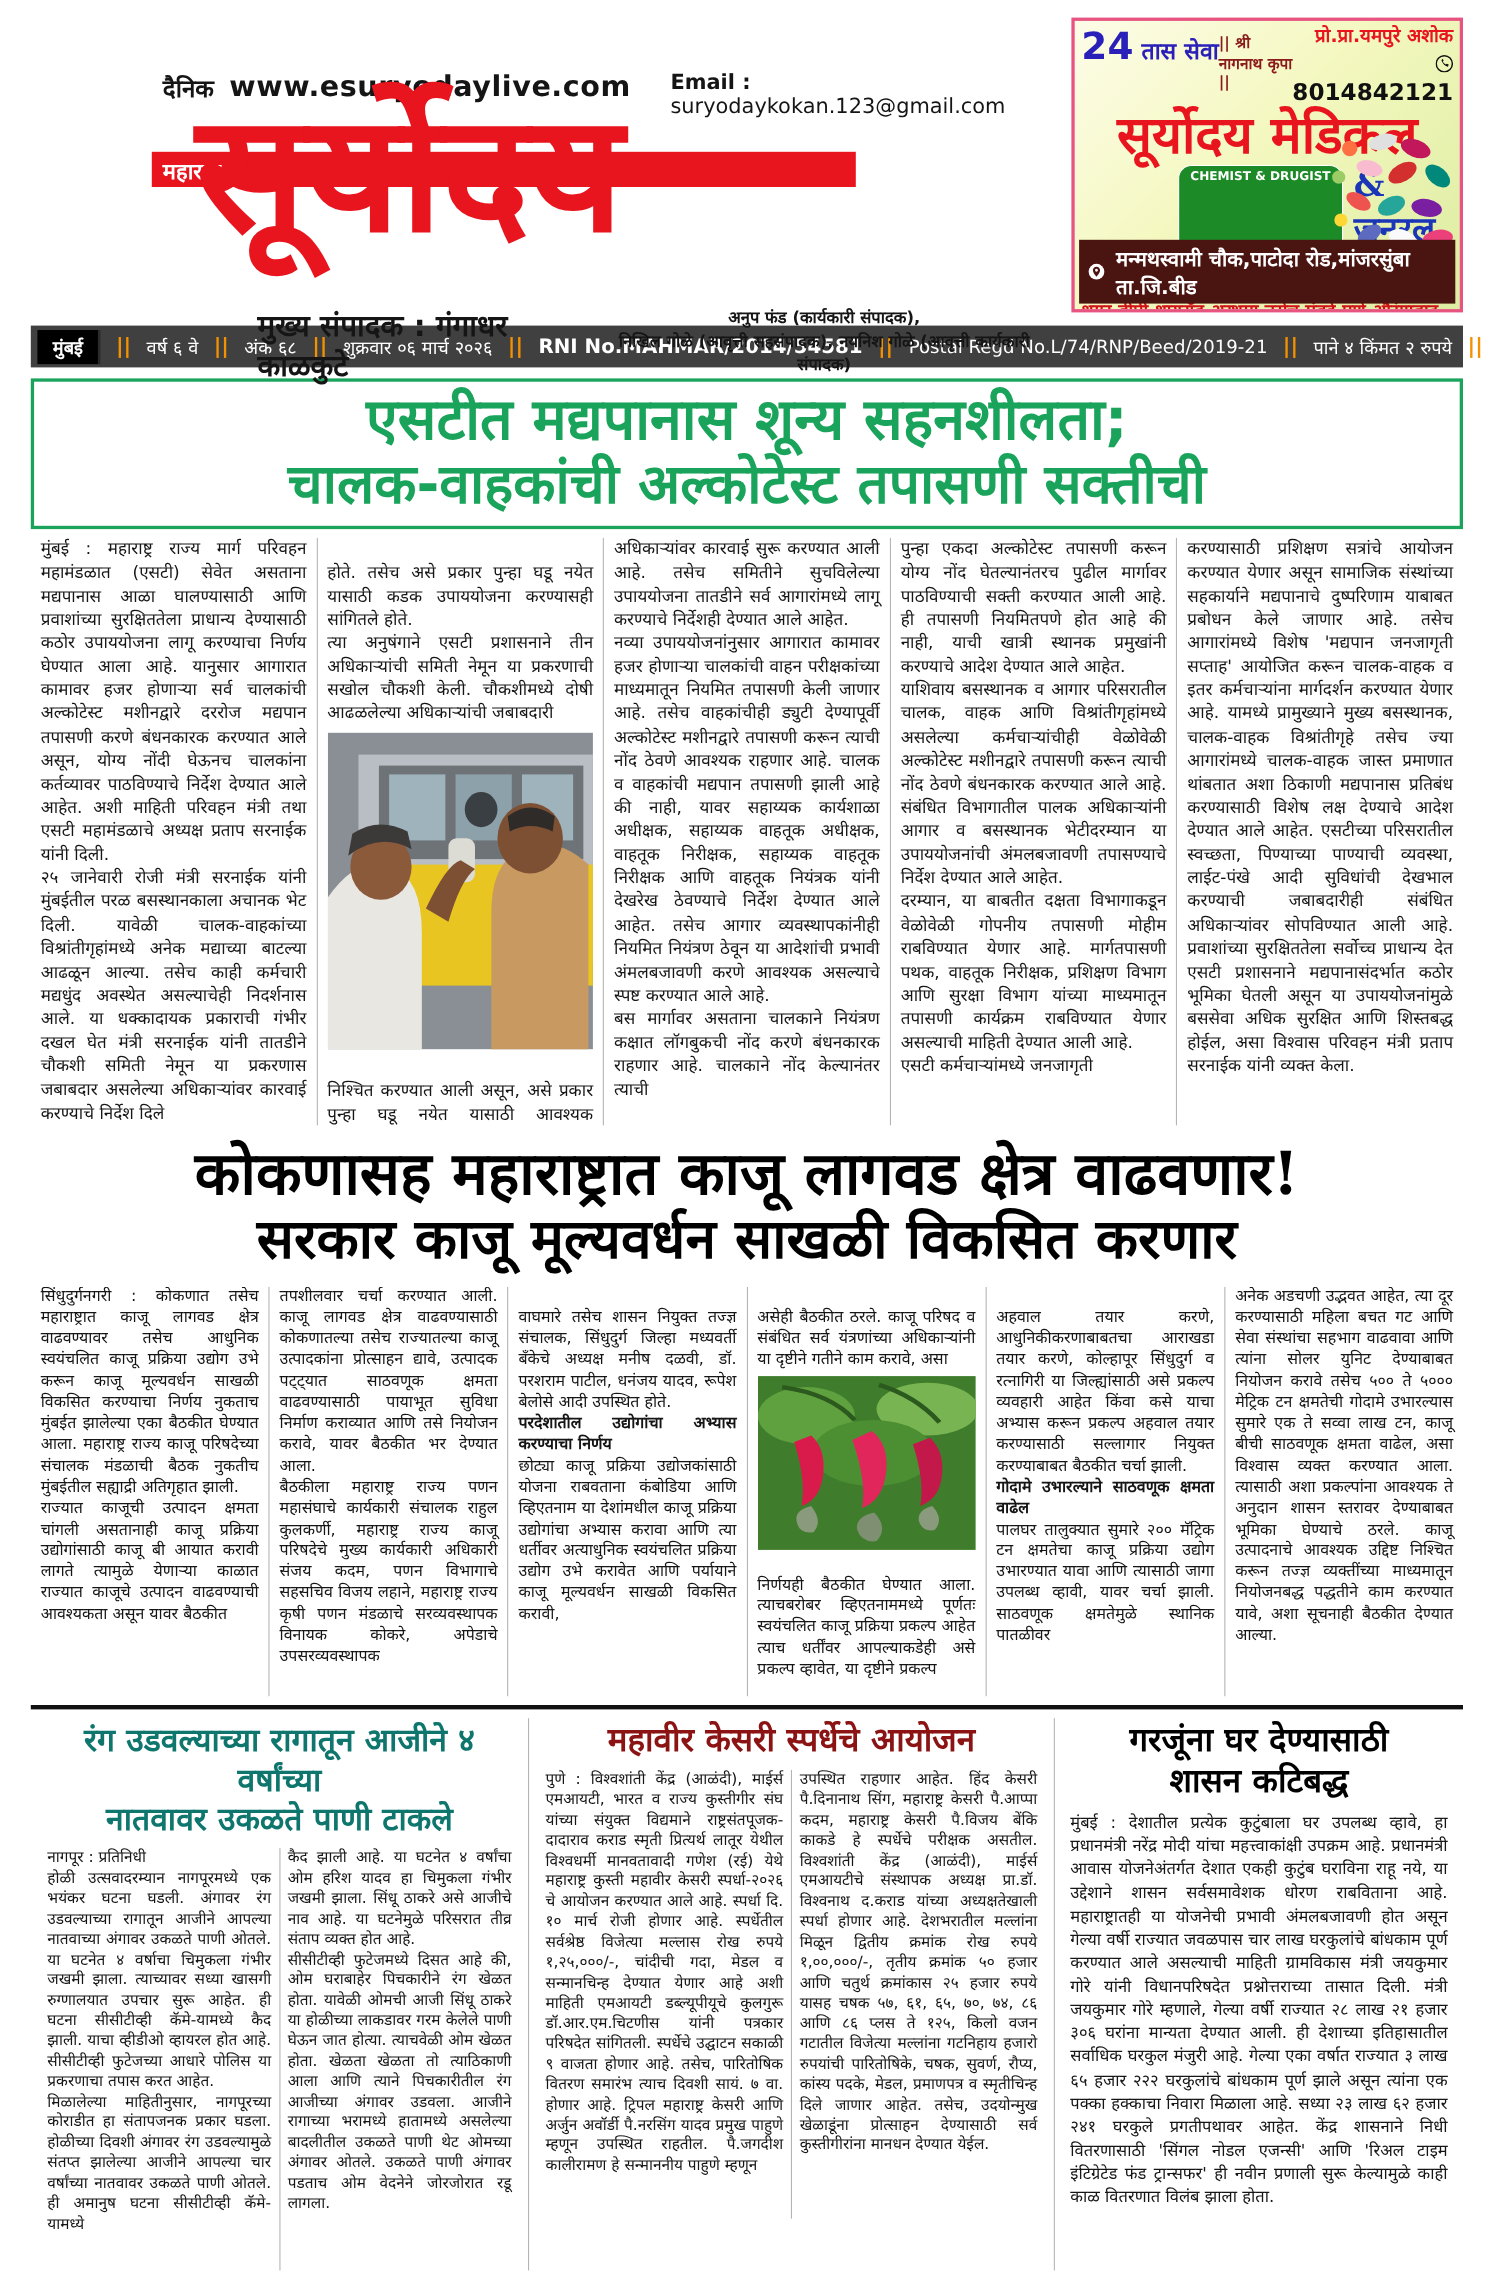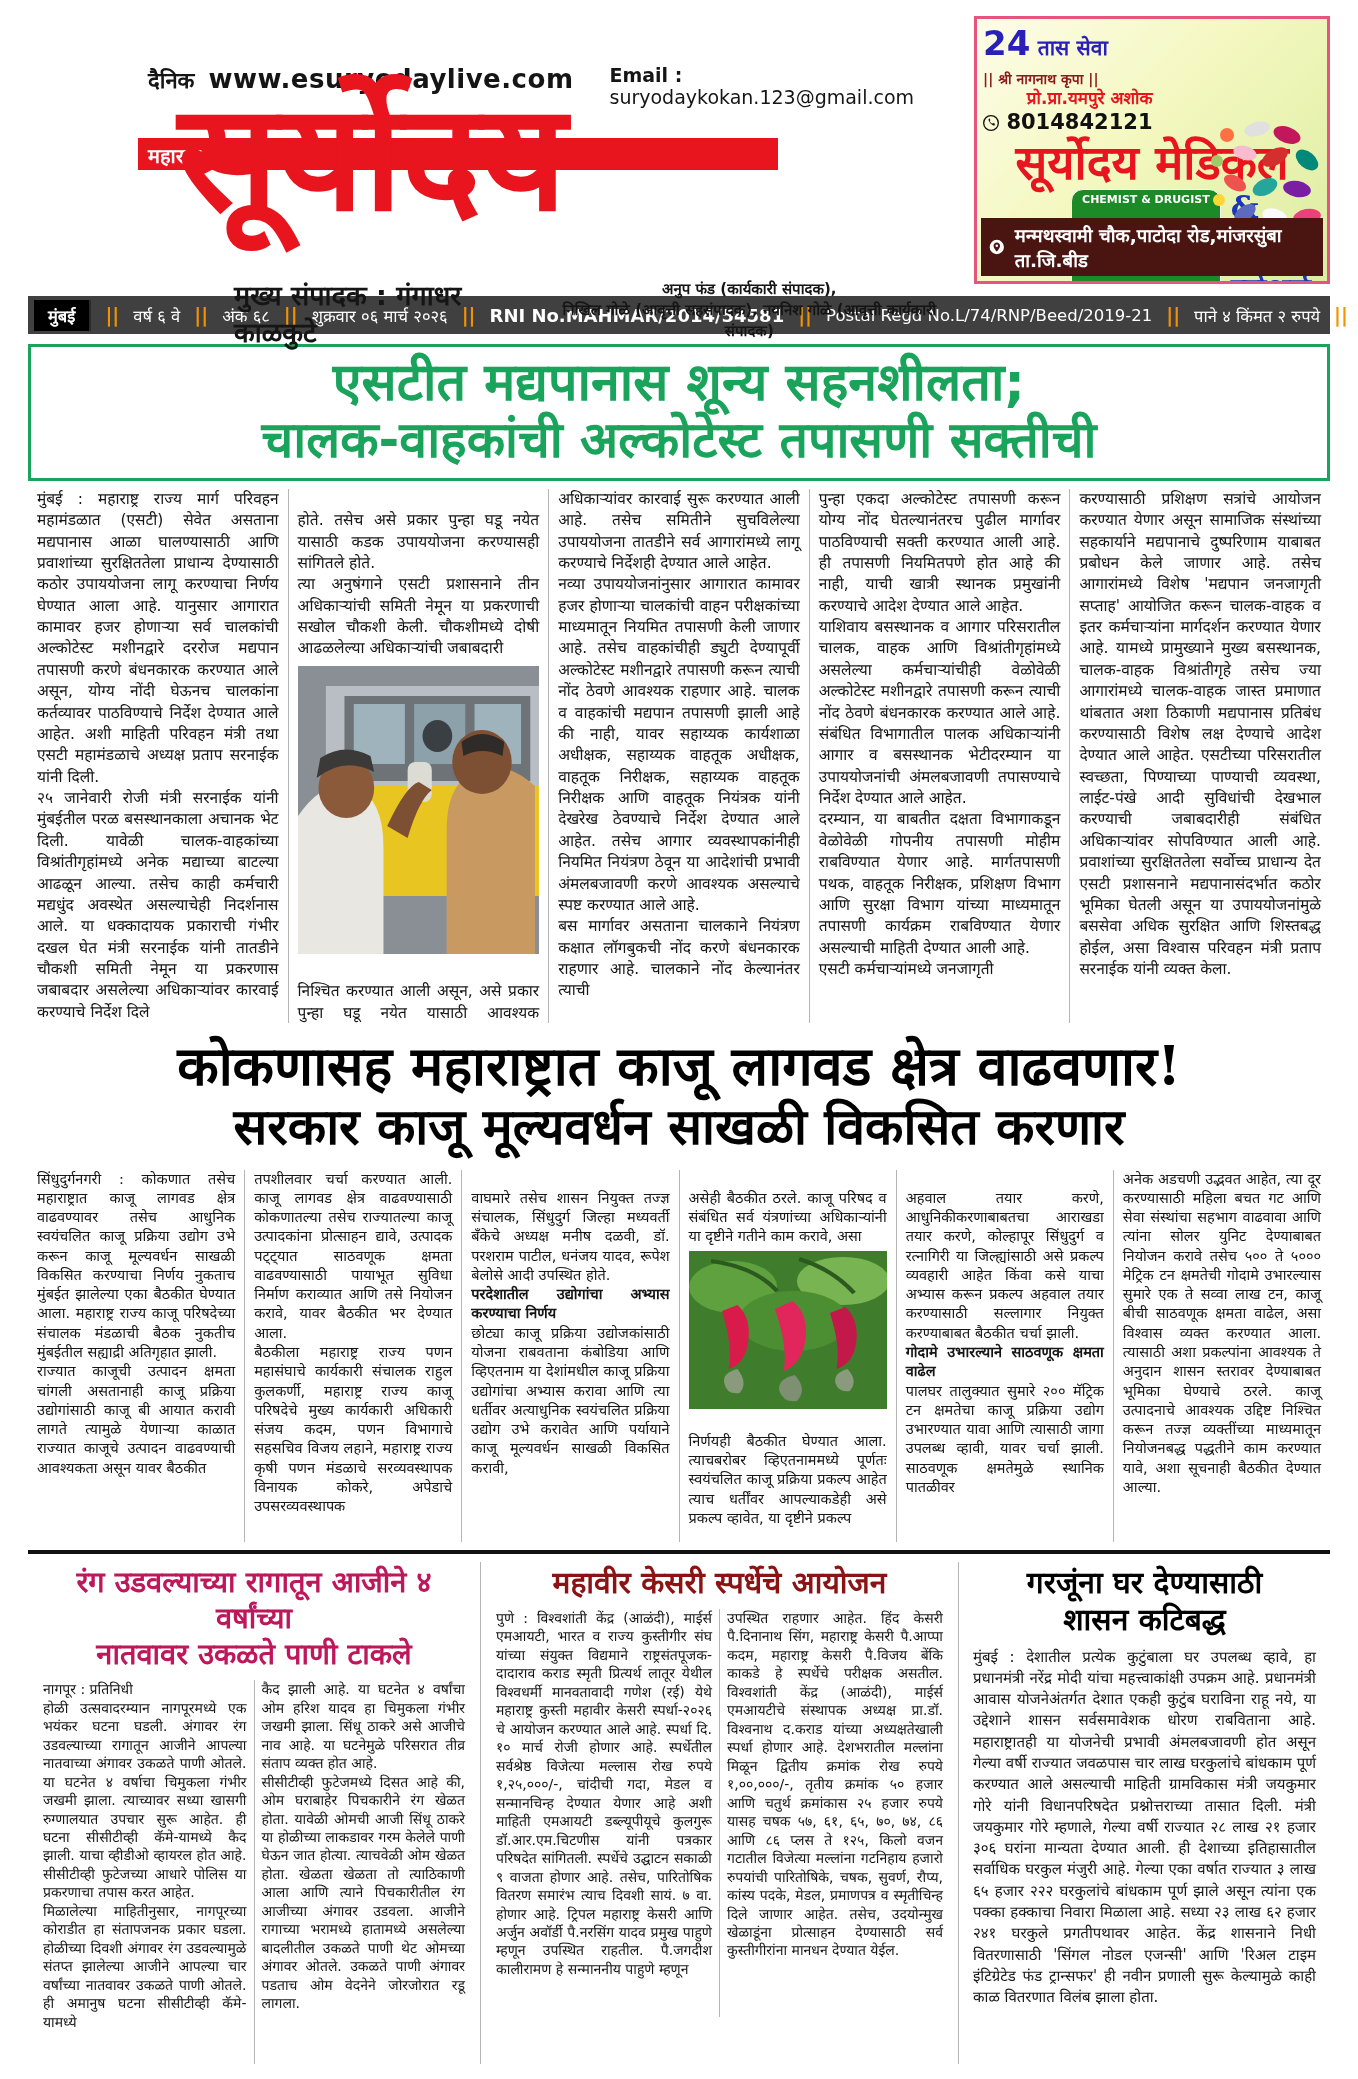--- a/index.html
+++ b/index.html
@@ -23,21 +23,21 @@
   .logo-text{position:absolute;left:40px;top:-34px;font-size:148px;line-height:1.1;font-weight:bold;
              color:#e8141e;font-family:"DejaVu Serif","Liberation Serif",serif;white-space:nowrap;}
   .editor-row{display:flex;justify-content:space-between;align-items:flex-start;padding:8px 18px 0 96px;}
   .chief{font-size:27px;font-weight:bold;}
   .editors{font-size:15px;font-weight:bold;text-align:center;line-height:1.4;padding-top:3px;}
 
   
   .ad{position:relative;width:522px;height:268px;border:3px solid #e75480;box-sizing:border-box;
       background:linear-gradient(135deg,#fdfce8 0%,#f4f8c0 45%,#dceca0 100%);
       padding:4px 6px 0 6px;overflow:hidden;margin-top:4px;}
-  .ad-r1{display:flex;justify-content:space-between;align-items:flex-start;flex-direction:column;}
+  .ad-r1{display:flex;justify-content:space-between;align-items:flex-start;}
   .ad-service{color:#2a1fb8;font-weight:bold;font-size:21px;white-space:nowrap;}
   .ad-service .big24{font-size:34px;color:#2a1fb8;}
   .ad-bless{color:#8b1a1a;font-weight:bold;font-size:14px;padding-top:6px;}
   .ad-prop{text-align:right;line-height:1.25;}
   .ad-prop .nm{color:#e8141e;font-weight:bold;font-size:17px;}
   .ad-prop .ph{color:#111;font-weight:bold;font-size:21px;}
   .ad-title{color:#e8141e;font-weight:bold;font-size:47px;text-align:center;line-height:1.05;
             font-family:"DejaVu Serif","Liberation Serif",serif;margin-top:2px;}
   .ad-r3{display:flex;gap:10px;margin:2px 0 2px 88px;}
   .ad-badge{background:#1d8a28;color:#fff;font-weight:bold;font-size:11px;border-radius:12px;
@@ -81,21 +81,21 @@
 
   
   .bottom{display:flex;margin-top:8px;height:502px;}
   .bsec{box-sizing:border-box;padding:0 8px;overflow:hidden;}
   .bsec + .bsec{border-left:1px solid #b5b5b5;}
   .b-left{width:452px;}
   .b-mid{width:478px;}
   .b-right{flex:1;}
   .bhead{text-align:center;font-weight:bold;line-height:1.25;padding:2px 0 8px 0;}
   .bhead .l1,.bhead .l2{display:block;}
-  .bh-green{color:#be185d;font-size:29px;}
+  .bh-green{color:#0f766e;font-size:29px;}
   .bh-maroon{color:#8b1313;font-size:30px;font-family:"DejaVu Serif","Liberation Serif",serif;}
   .bh-black{color:#000;font-size:30px;font-family:"DejaVu Serif","Liberation Serif",serif;}
   .bcols{display:flex;height:408px;}
   .bcol{flex:1;padding:0 7px;text-align:justify;white-space:pre-line;font-size:14px;line-height:1.32;overflow:hidden;}
   .bcol + .bcol{border-left:1px solid #b5b5b5;}
   .bsingle{height:418px;padding:0 6px;text-align:justify;white-space:pre-line;font-size:15px;line-height:1.42;overflow:hidden;}
 </style>
 </head>
 <body>
 

